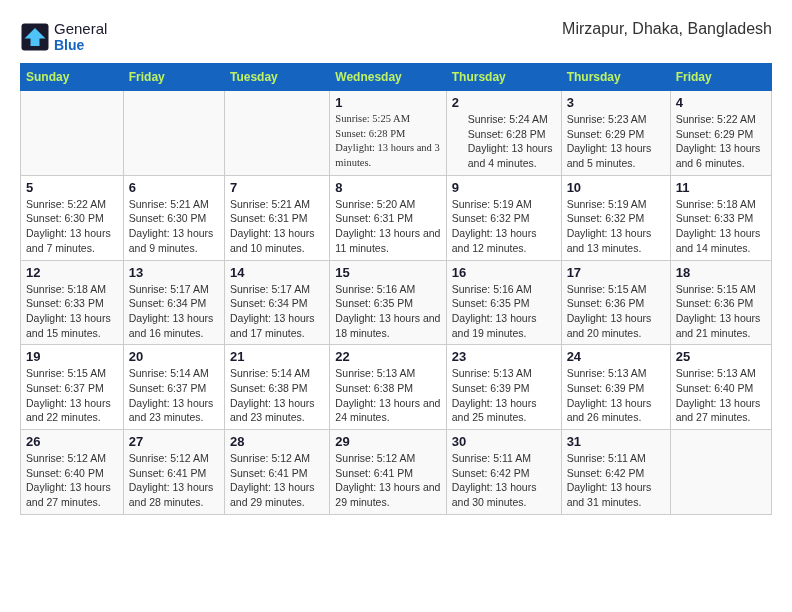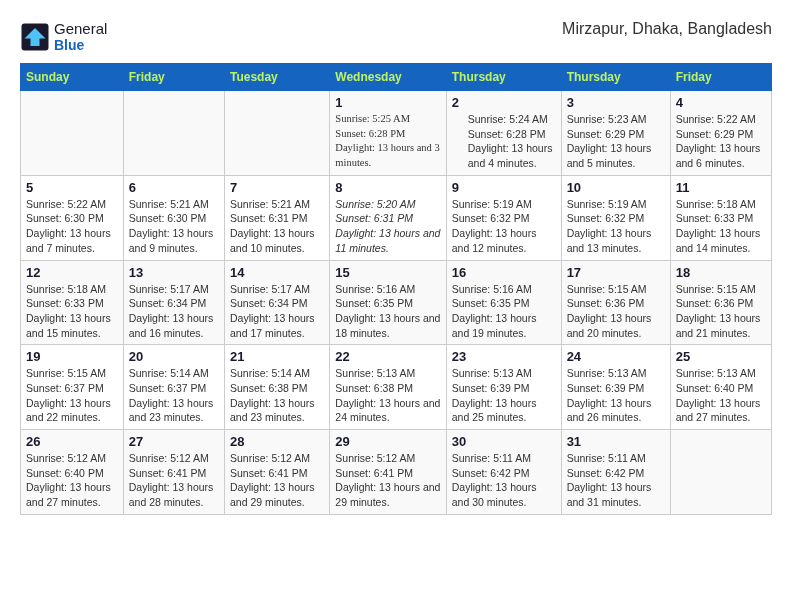--- a/index.html
+++ b/index.html
@@ -147,21 +147,21 @@
 Daylight: 13 hours and 9 minutes.</div>
         </td>
         <td>
           <div class="day-num">7</div>
           <div class="day-info" style="white-space: pre-line;">Sunrise: 5:21 AM
 Sunset: 6:31 PM
 Daylight: 13 hours and 10 minutes.</div>
         </td>
         <td>
           <div class="day-num">8</div>
-          <div class="day-info" style="white-space: pre-line; font-style: italic;">Sunrise: 5:20 AM
+          <div class="day-info" style="white-space: pre-line;">Sunrise: 5:20 AM
 Sunset: 6:31 PM
 Daylight: 13 hours and 11 minutes.</div>
         </td>
         <td>
           <div class="day-num">9</div>
           <div class="day-info" style="white-space: pre-line;">Sunrise: 5:19 AM
 Sunset: 6:32 PM
 Daylight: 13 hours and 12 minutes.</div>
         </td>
         <td>

